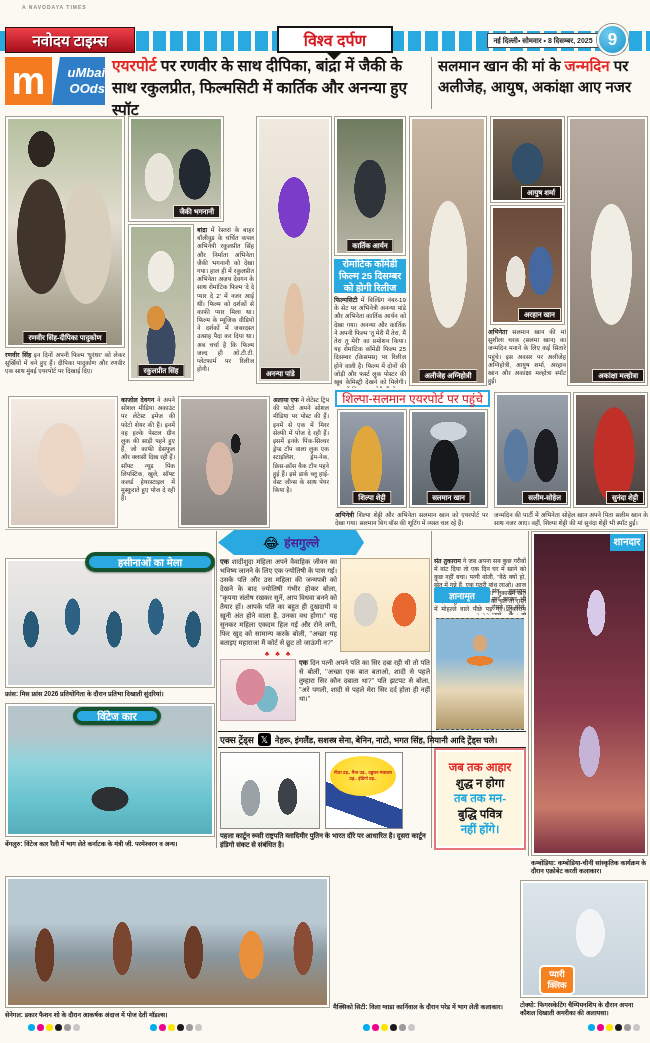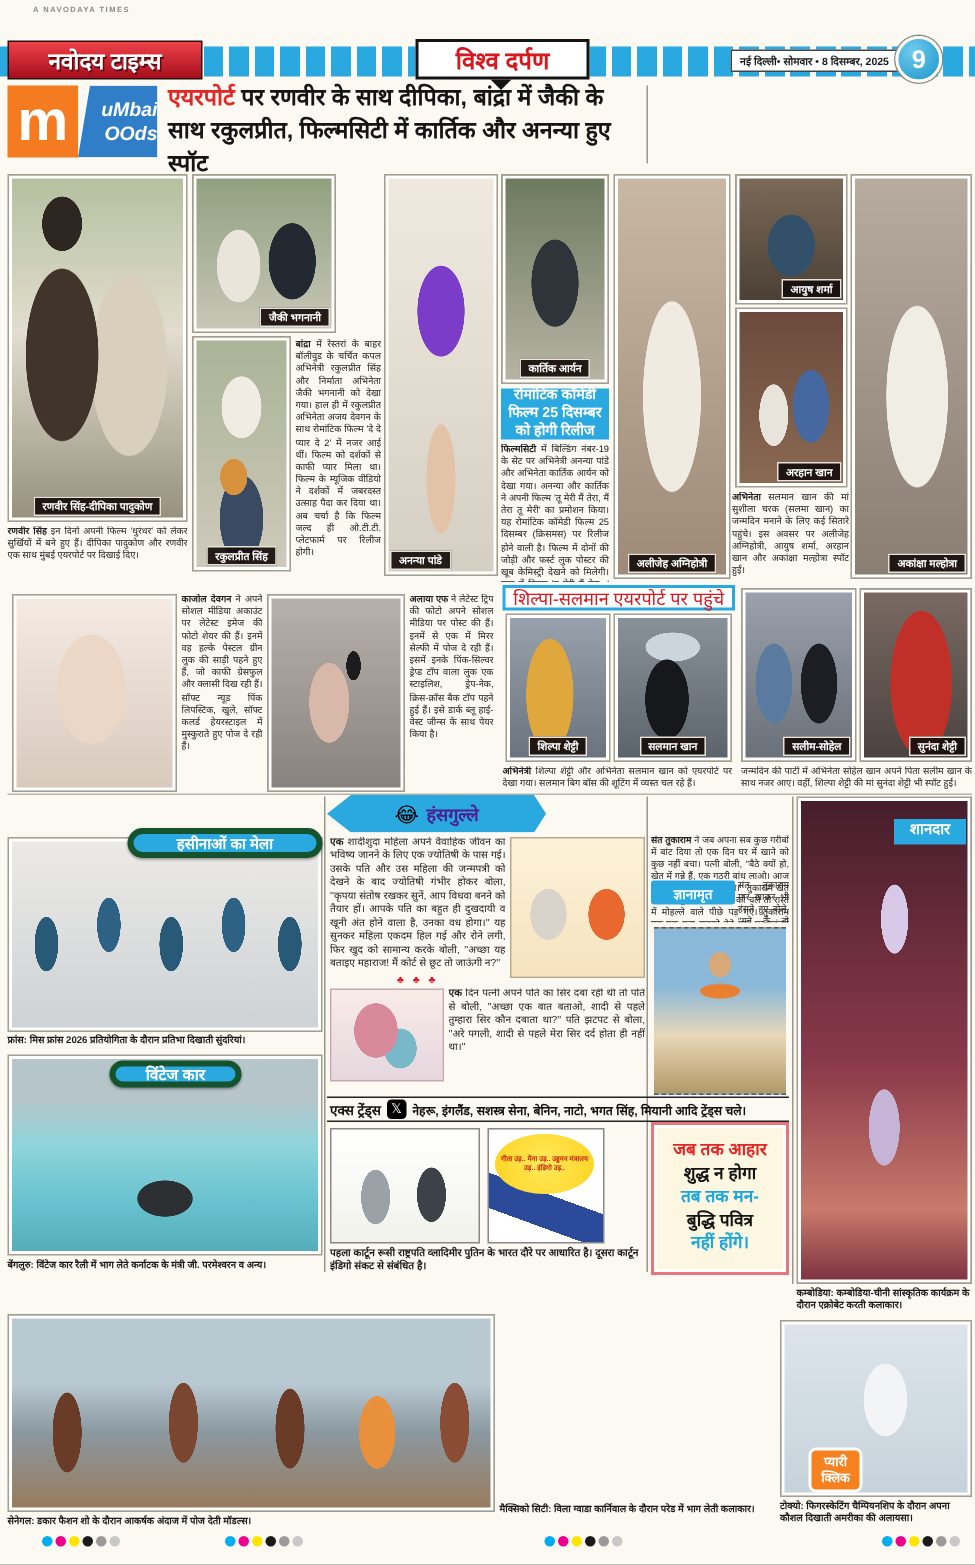--- a/index.html
+++ b/index.html
@@ -180,20 +180,21 @@
 
   <div class="abs moods">
     <div class="moods-m">m</div>
     <div class="moods-txt">
       <span>uMbai</span>
       <span>OOds</span>
     </div>
   </div>
   <div class="abs hl hl-left"><span class="red">एयरपोर्ट</span><span> पर रणवीर के साथ दीपिका, बांद्रा में जैकी के साथ रकुलप्रीत, फिल्मसिटी में कार्तिक और अनन्या हुए स्पॉट</span></div>
   <div class="abs vrule" style="left:431px;top:57px;height:52px;"></div>
+  <div class="abs hl hl-right"><span>सलमान खान की मां के </span><span class="red">जन्मदिन</span><span> पर अलीजेह, आयुष, अकांक्षा आए नजर</span></div>
 
   <div class="photo p-ranveer" style="left:5px;top:116px;width:120px;height:232px;">
     <span class="plate">रणवीर सिंह-दीपिका पादुकोण</span>
   </div>
   <div class="abs story" style="left:5px;top:351px;width:120px;height:40px;"><b>रणवीर सिंह</b><span> इन दिनों अपनी फिल्म 'धुरंधर' को लेकर सुर्खियों में बने हुए हैं। दीपिका पादुकोण और रणवीर एक साथ मुंबई एयरपोर्ट पर दिखाई दिए।</span></div>
 
   <div class="photo p-jackie" style="left:128px;top:116px;width:96px;height:106px;">
     <span class="plate plate-br">जैकी भगनानी</span>
   </div>
   <div class="photo p-rakul" style="left:128px;top:224px;width:66px;height:157px;">
@@ -266,21 +267,21 @@
     <div class="p-cart2" style="float:left;width:76px;height:62px;border:1px solid #c8a8b0;margin:0 3px 0 0;"></div>
     <p class="story" style="font-size:6.8px;"><b>एक</b><span> दिन पत्नी अपने पति का सिर दबा रही थी तो पति से बोली, ''अच्छा एक बात बताओ, शादी से पहले तुम्हारा सिर कौन दबाता था?'' पति झटपट से बोला, ''अरे पगली, शादी से पहले मेरा सिर दर्द होता ही नहीं था।''</span></p>
   </div>
 
   <div class="abs story" style="left:434px;top:557px;width:92px;height:58px;font-size:6.1px;"><b>संत तुकाराम</b><span> ने जब अपना सब कुछ गरीबों में बांट दिया तो एक दिन घर में खाने को कुछ नहीं बचा। पत्नी बोली, ''बैठे क्यों हो, खेत में गन्ने हैं, एक गठरी बांध लाओ। आज का दिन तो निकल जाएगा।'' तुकाराम खेत से एक गट्ठा गन्ने लेकर घर को चले तो रास्ते में मोहल्ले वाले पीछे पड़ गए। तुकाराम एक-एक गन्ना सबको देते गए, घर पहुंचते ही केवल एक गन्ना बचा था जिसे देखकर भूखी पत्नी आग बबूला हो गई।</span></div>
   <div class="abs gyan">ज्ञानामृत</div>
   <div class="abs story" style="left:492px;top:587px;width:34px;height:28px;font-size:6.1px;">संत तुकाराम मार खाकर भी हंसते हुए बोले, ''गन्ने के दो टुकड़े हो गए हैं। एक तुम चूस लो एक मैं चूस लूंगा।'' क्रोध के सामने दया और प्रेम का समुद्र देखकर पत्नी की आंखों में आंसू आ गए। तुकाराम ने उसके आंसू पोंछे और स्वयं गन्ना छीलकर उसे खिला दिया।</div>
   <div class="abs p-saint" style="left:436px;top:618px;width:88px;height:112px;"></div>
 
   <div class="photo p-acrobat" style="left:531px;top:531px;width:117px;height:325px;">
-    <span class="abs bluebox" style="right:3px;top:14px;width:48px;height:17px;font-size:10px;">शानदार</span>
+    <span class="abs bluebox" style="right:3px;top:2px;width:34px;height:17px;font-size:10px;">शानदार</span>
   </div>
   <div class="abs capline" style="left:531px;top:859px;width:117px;">कम्बोडिया: कम्बोडिया-चीनी सांस्कृतिक कार्यक्रम के दौरान एक्रोबेट करती कलाकार।</div>
 
   <div class="abs xtrends">
     <span class="xl">एक्स ट्रेंड्स</span>
     <span class="xlogo">𝕏</span>
     <span class="xt">नेहरू, इंगलैंड, सशस्त्र सेना, बेनिन, नाटो, भगत सिंह, मियानी आदि ट्रेंड्स चले।</span>
   </div>
 
   <div class="abs p-modi" style="left:220px;top:752px;width:100px;height:77px;border:1px solid #888;"></div>

